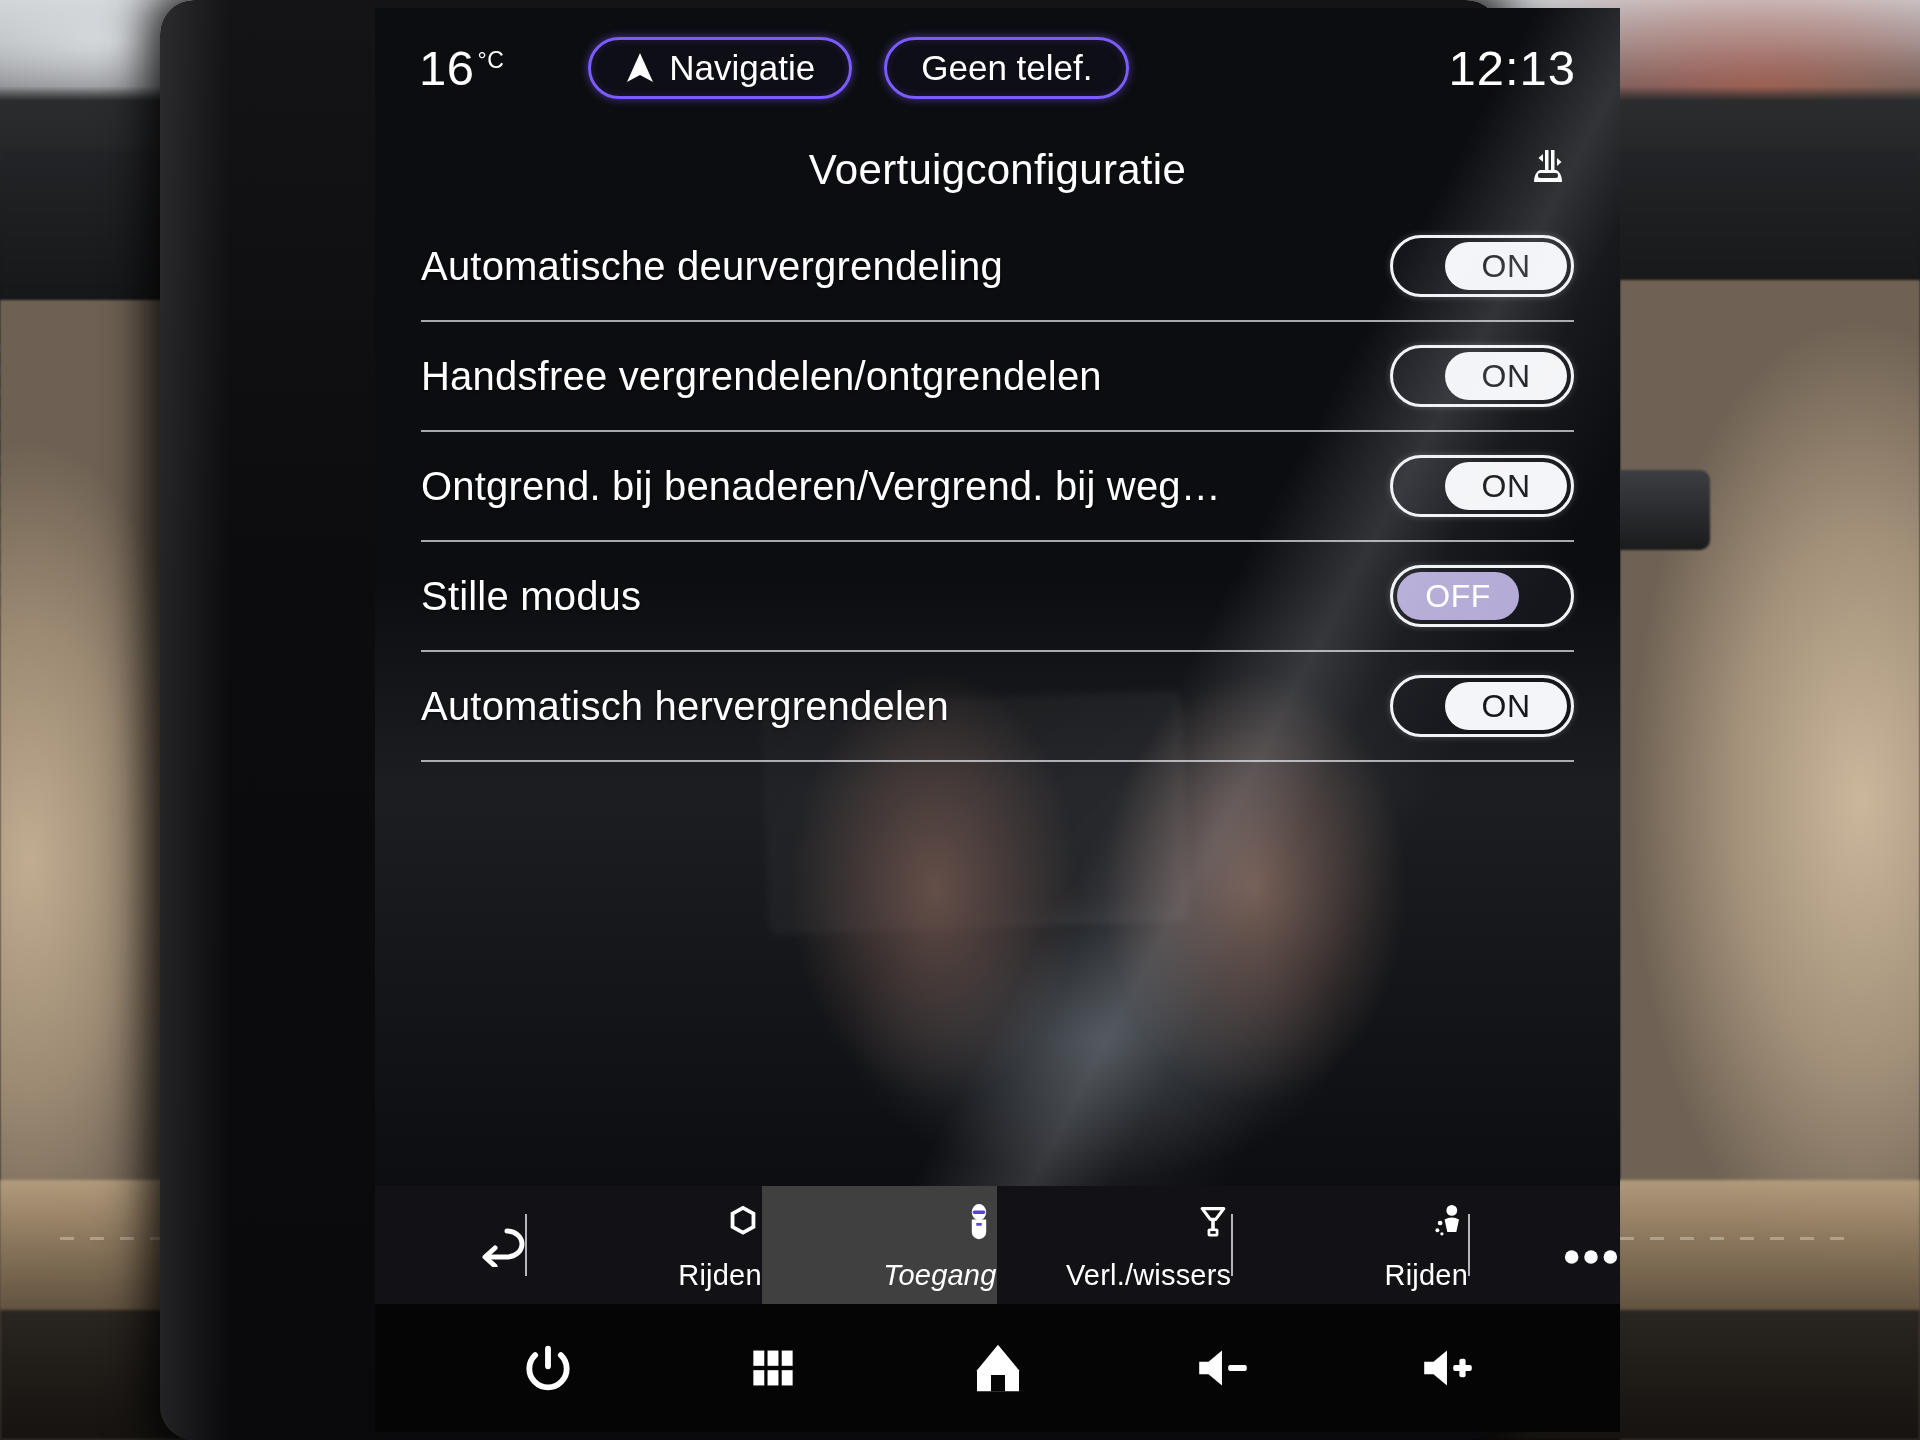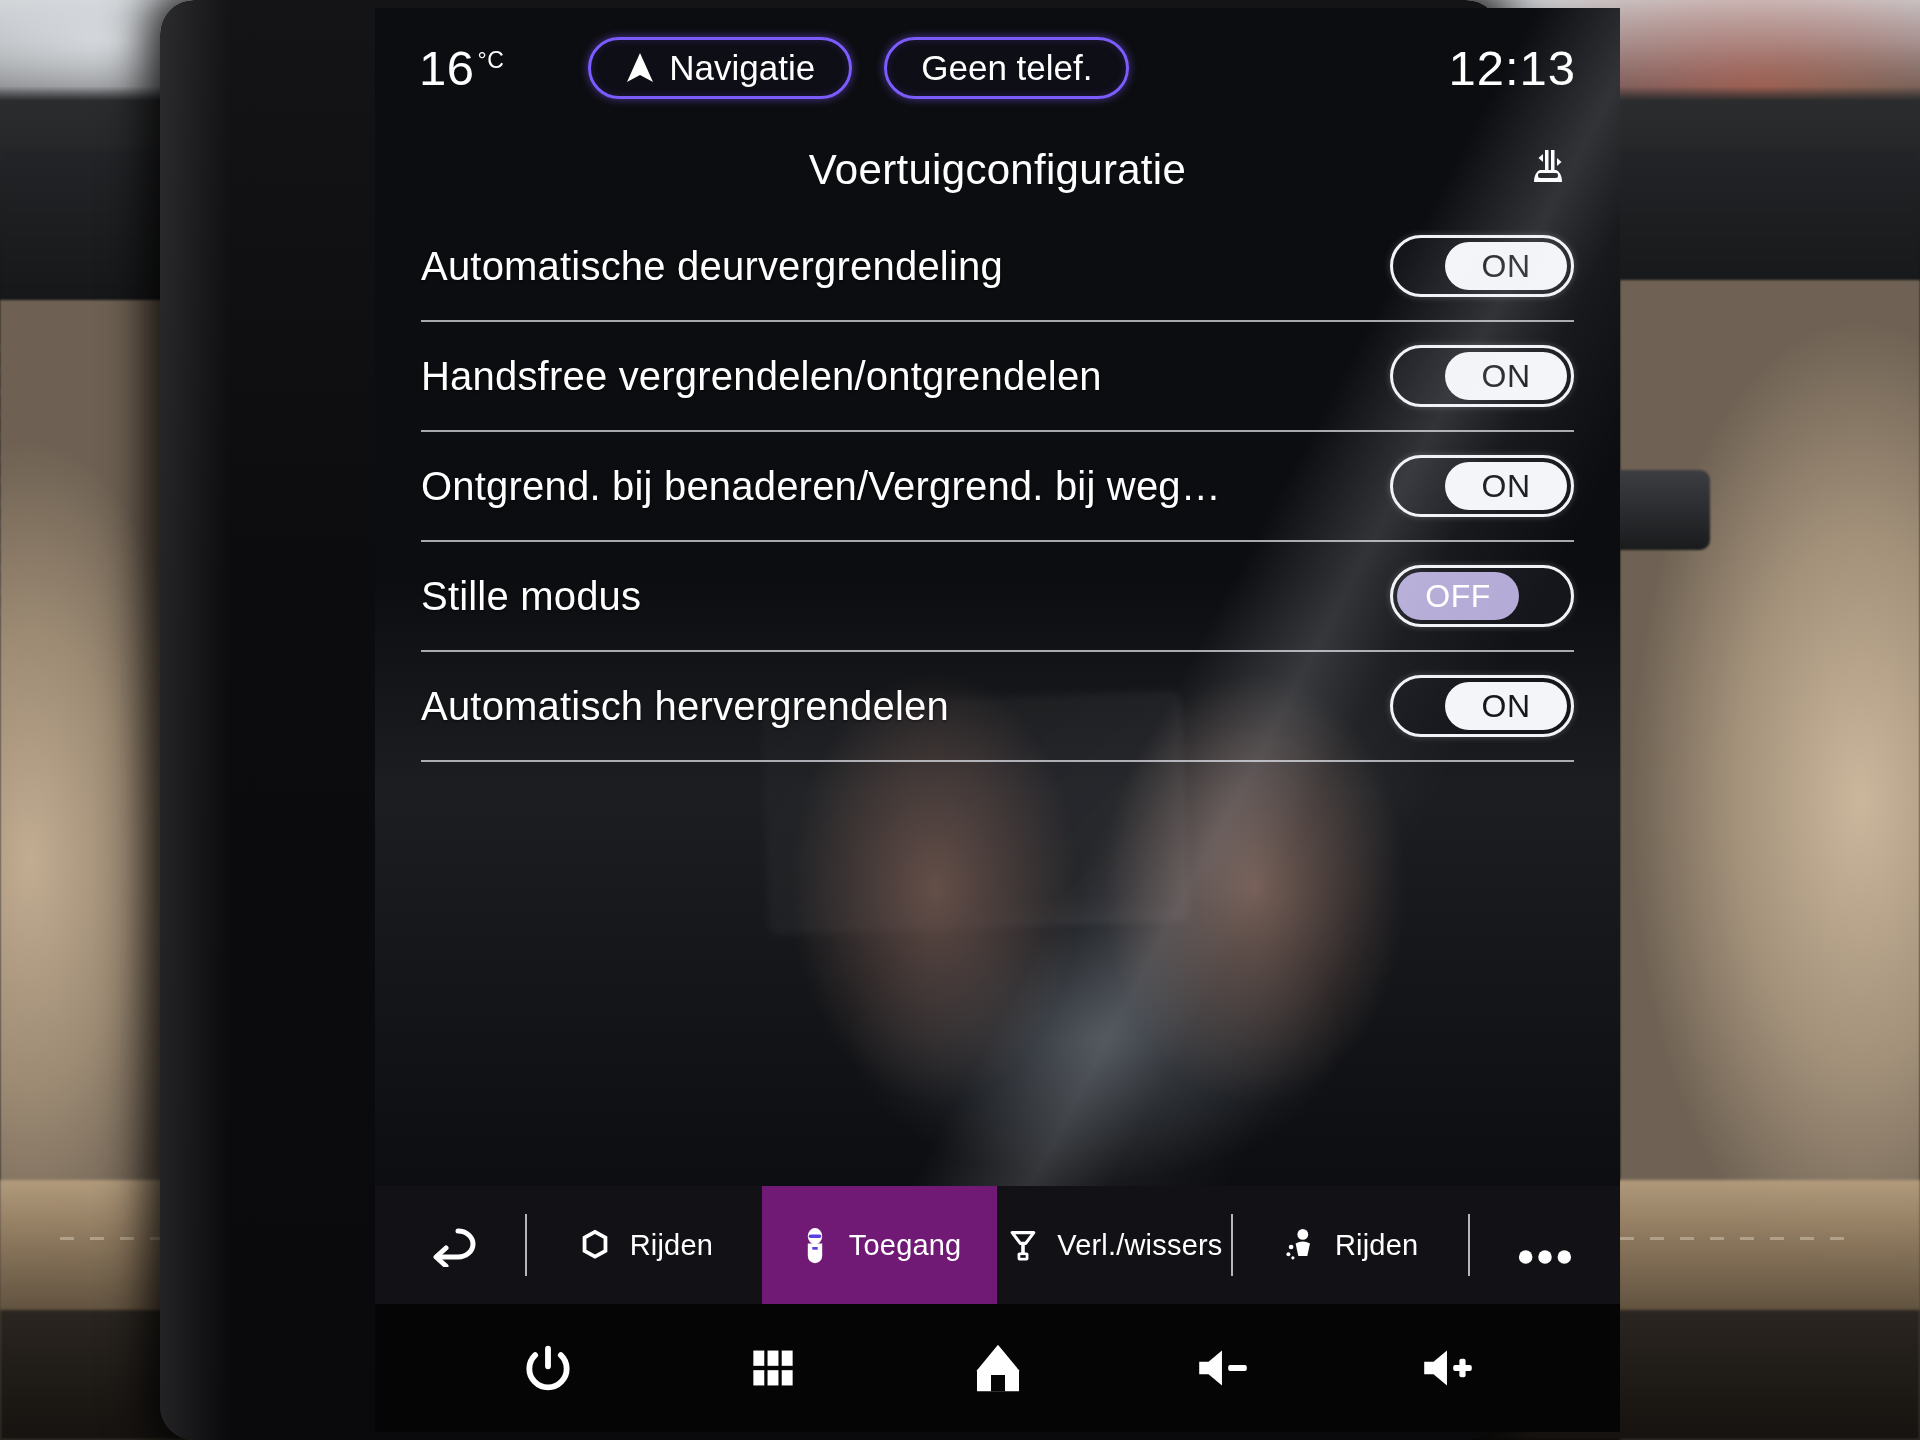--- a/index.html
+++ b/index.html
@@ -172,26 +172,26 @@
     background:linear-gradient(118deg, rgba(255,255,255,0) 58%, rgba(236,240,248,.17) 64%,
       rgba(255,255,255,.05) 68%, rgba(255,255,255,0) 74%);
   }
 
   
   .tabbar {
     flex:0 0 118px; display:flex; align-items:stretch;
     background:#121216; position:relative; z-index:5;
   }
   .tab {
-    flex:1 1 0; display:flex; flex-direction:row; align-items:center;
+    flex:1 1 0; display:flex; flex-direction:column; align-items:flex-end;
     justify-content:center; gap:16px; color:#fff; position:relative;
   }
   .tab.back { flex:0 0 150px; }
   .tab.more { flex:0 0 150px; }
-  .tab.active { background:#701a75; }
+  .tab.active { background:#404040;font-style:italic; }
   .tab-icon { height:44px; display:flex; align-items:flex-end; justify-content:center; }
   .tab-label { font-size:29px; letter-spacing:.2px; white-space:nowrap; }
   .divider { width:2px; align-self:center; height:62px; background:rgba(235,237,245,.75); flex:0 0 2px; }
 
   
   .sysbar {
     flex:0 0 128px; display:flex; align-items:center; justify-content:space-around;
     background:#050506; position:relative; z-index:5; padding:0 60px;
   }
   .sysbtn { width:70px; height:70px; display:flex; align-items:center; justify-content:center; }

